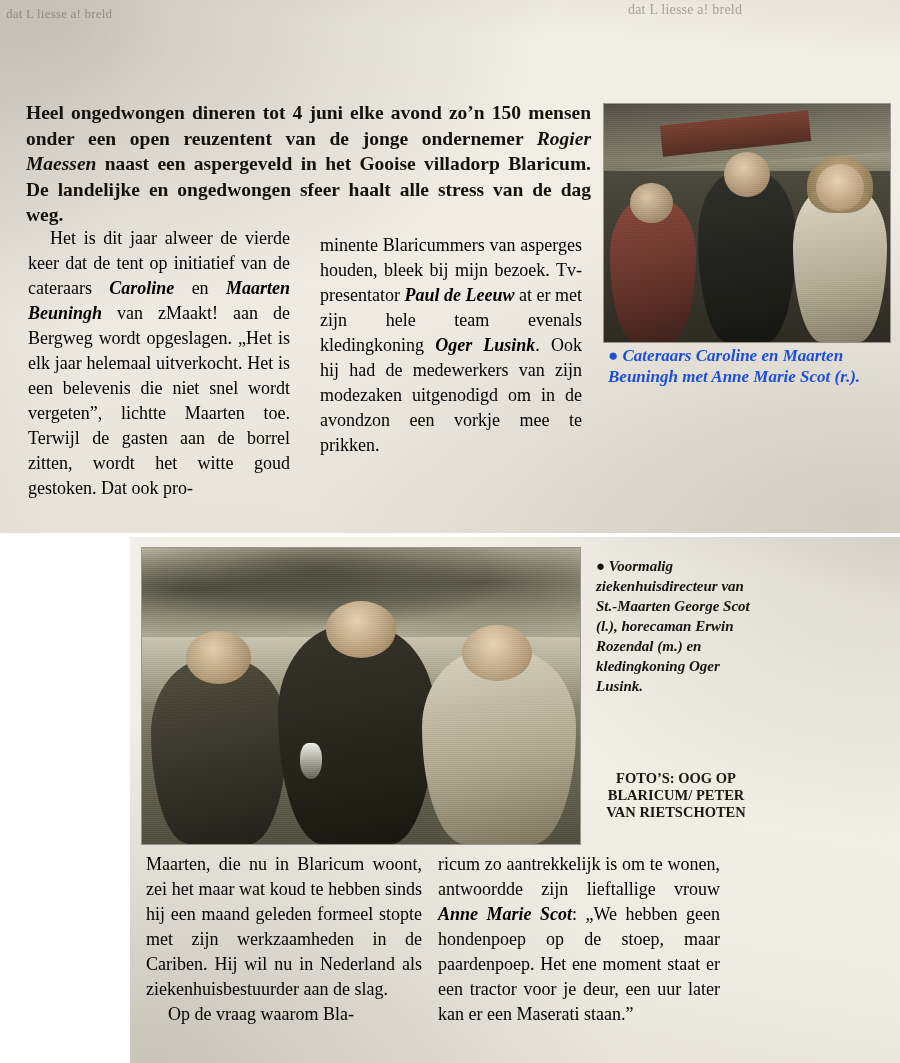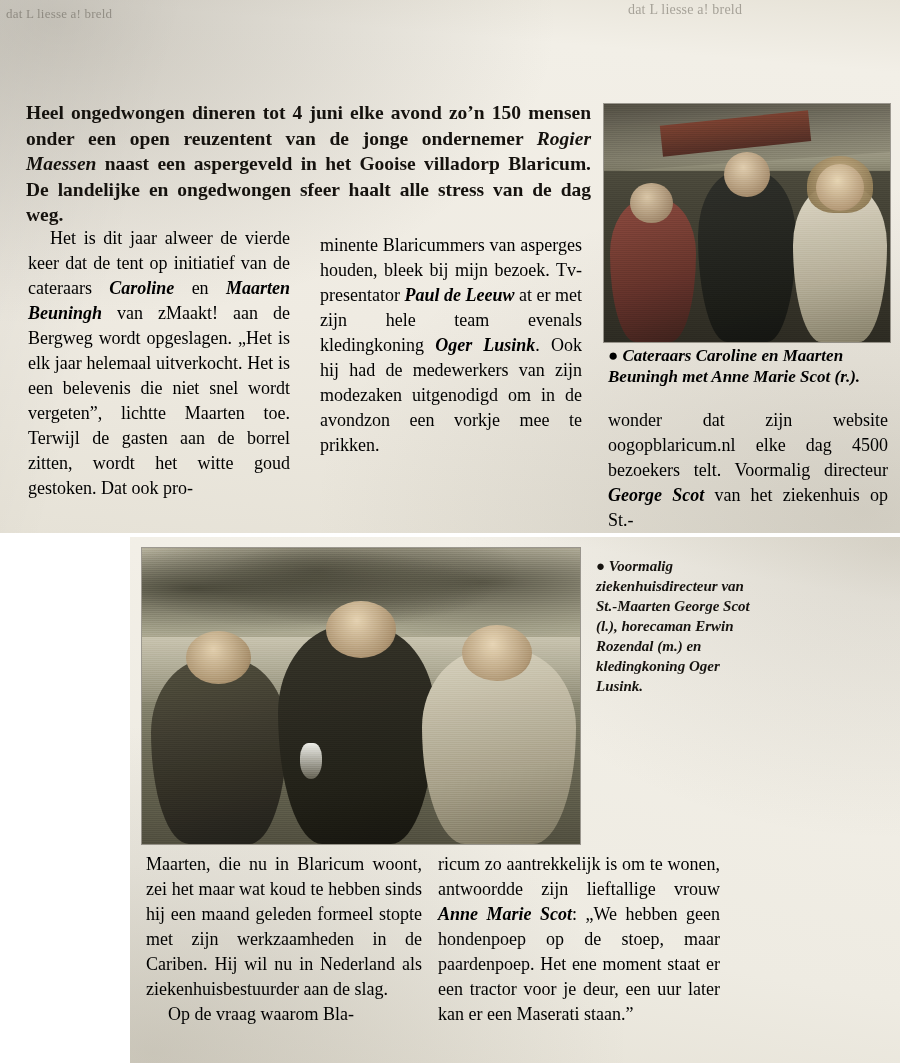--- a/index.html
+++ b/index.html
@@ -199,21 +199,21 @@
 
   
   .cap1 {
     position: absolute;
     left: 608px; top: 346px;
     width: 284px;
     font-size: 17px;
     line-height: 20.5px;
     font-weight: bold;
     font-style: italic;
-    color: #000000;
+    color: #1d4ed8;
   }
   .bullet {
     font-style: normal;
     font-weight: bold;
   }
 
   
   .photo2 {
     position: absolute;
     left: 142px; top: 548px;
@@ -350,41 +350,39 @@
     <div class="p1-person p1-pc"></div>
     <div class="p1-hair p1-hair-c"></div>
     <div class="p1-pc-head"></div>
     <div class="p1-grain"></div>
   </div>
 
   <div class="cap1">
     <span class="bullet">●</span><span> Cateraars Caroline en Maarten Beuningh met Anne Marie Scot (r.).</span>
   </div>
 
-  <div class="col col-c">
-    <span>wonder dat zijn website oogopblaricum.nl elke dag 4500 bezoekers telt. Voormalig directeur </span><b>George Scot</b><span> van het ziekenhuis op St.-</span>
-  </div>
 
   <div class="photo2">
     <div class="p2-bg"></div>
     <div class="p2-trees"></div>
     <div class="p2-water"></div>
     <div class="p2-person p2-pa"></div>
     <div class="p2-pa-head"></div>
     <div class="p2-person p2-pb"></div>
     <div class="p2-pb-head"></div>
     <div class="p2-person p2-pc"></div>
     <div class="p2-pc-head"></div>
     <div class="p2-glass"></div>
     <div class="p2-grain"></div>
   </div>
 
   <div class="cap2">
     <span class="bullet">●</span><span> Voormalig ziekenhuisdirecteur van St.-Maarten George Scot (l.), horecaman Erwin Rozendal (m.) en kledingkoning Oger Lusink.</span>
   </div>
+  <div class="credit">FOTO’S: OOG OP BLARICUM/ PETER VAN RIETSCHOTEN</div>
 
   <div class="col col-e">
     <span>ricum zo aantrekkelijk is om te wonen, antwoordde zijn lieftallige vrouw </span><b>Anne Marie Scot</b><span>: „We hebben geen hondenpoep op de stoep, maar paardenpoep. Het ene moment staat er een tractor voor je deur, een uur later kan er een Maserati staan.”</span>
   </div>
 
   <div class="col col-d">
     <span class="noindent" style="display:block;">Maarten, die nu in Blaricum woont, zei het maar wat koud te hebben sinds hij een maand geleden formeel stopte met zijn werkzaamheden in de Cariben. Hij wil nu in Nederland als ziekenhuisbestuurder aan de slag.</span>
     <span class="indent">Op de vraag waarom Bla-</span>
   </div>
 

